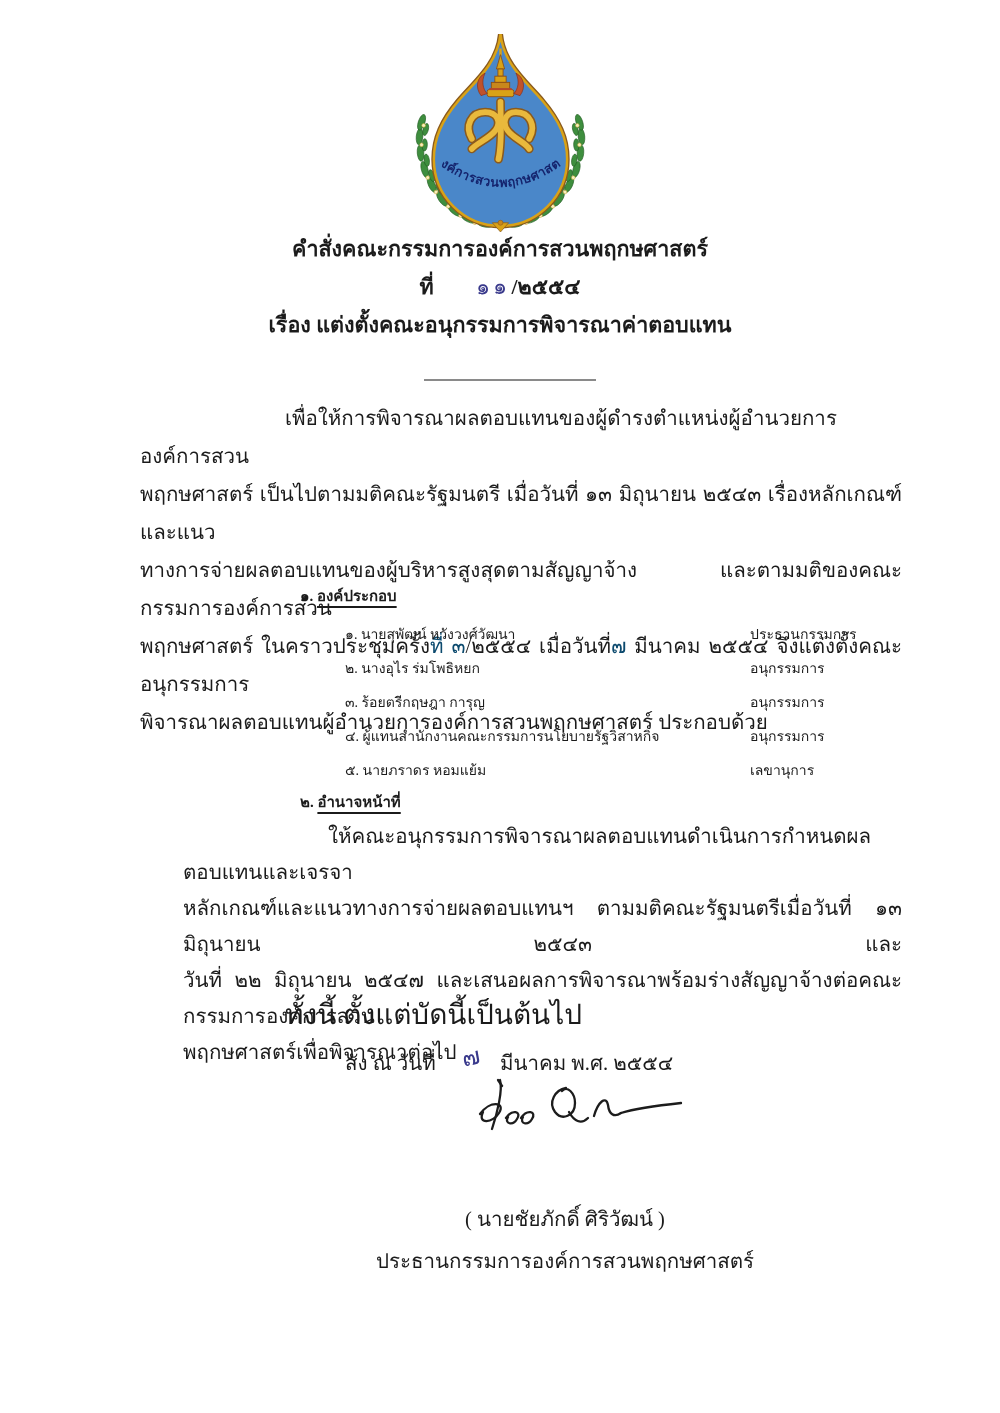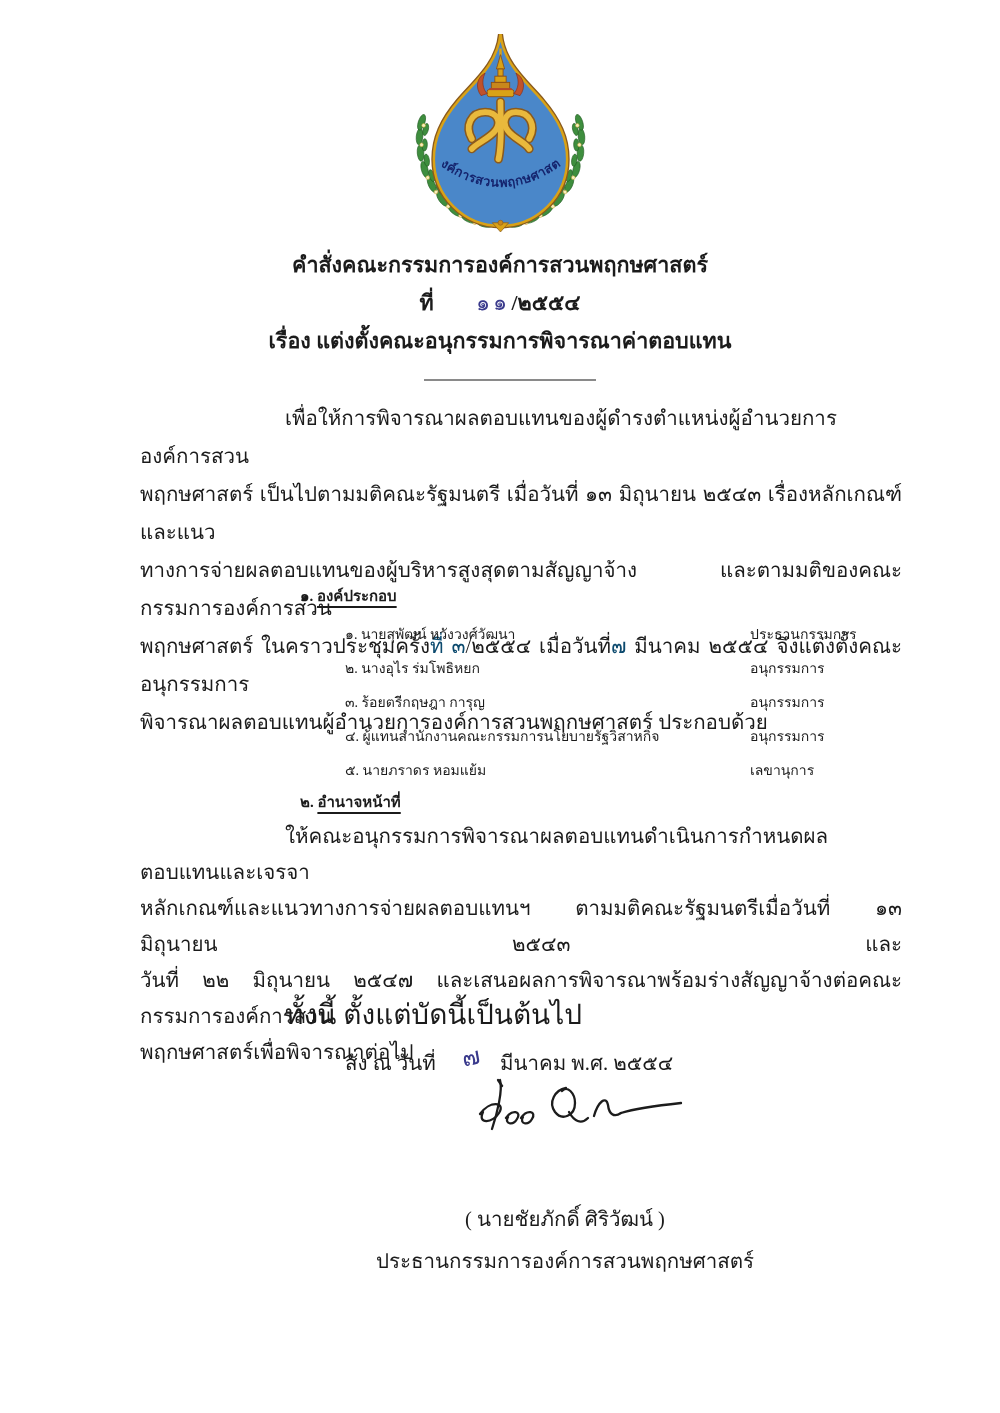--- a/index.html
+++ b/index.html
@@ -8,31 +8,31 @@
     width:1000px;height:1413px;
     margin:0 auto;
     background:#ffffff;
     font-family:"Liberation Serif", serif;
     color:#1b1b1b;
     overflow:hidden;
   }
   
   .logo-wrap{position:absolute;top:28px;left:0;width:100%;display:flex;justify-content:center;}
   
-  .doc-head{position:absolute;top:246px;left:0;width:100%;text-align:center;font-weight:bold;font-size:21.5px;}
+  .doc-head{position:absolute;top:230px;left:0;width:100%;text-align:center;font-weight:bold;font-size:21.5px;}
   .doc-head .hline{line-height:38px;height:38px;}
   .hand{color:#0c4a6e;}
   .hand-num{color:#3a3a8c;font-weight:normal;font-size:22px;letter-spacing:3px;margin:0 2px 0 42px;display:inline-block;transform:rotate(-2deg);}
   .divider{position:absolute;top:379px;left:424px;width:172px;border-top:2px solid #8a8a8a;}
   
   .para{position:absolute;left:140px;width:762px;font-size:20.5px;}
   .jline{line-height:38px;text-align:justify;text-align-last:justify;}
   .lline{line-height:38px;}
   .indent{text-indent:145px;}
-  .p2 .jline,.p2 .lline{line-height:36px;}
+  .p2 .jline,.p2 .lline{line-height:36px;margin-left:43px;}
   
   .sec{position:absolute;left:300px;font-size:15px;font-weight:bold;}
   .sec .sec-title{text-decoration:underline;text-decoration-thickness:1.5px;text-underline-offset:5px;}
   .clist{position:absolute;left:140px;width:780px;font-size:14px;}
   .crow{position:relative;height:34px;line-height:34px;padding-left:205px;}
   .crole{position:absolute;left:610px;top:0;}
   
   .closing{position:absolute;left:285px;font-size:28px;}
   .dateline{position:absolute;left:345px;font-size:20.5px;}
   .hand-day{color:#3a3a8c;font-size:24px;display:inline-block;transform:rotate(-10deg);position:relative;top:-5px;margin:0 20px 0 26px;}

